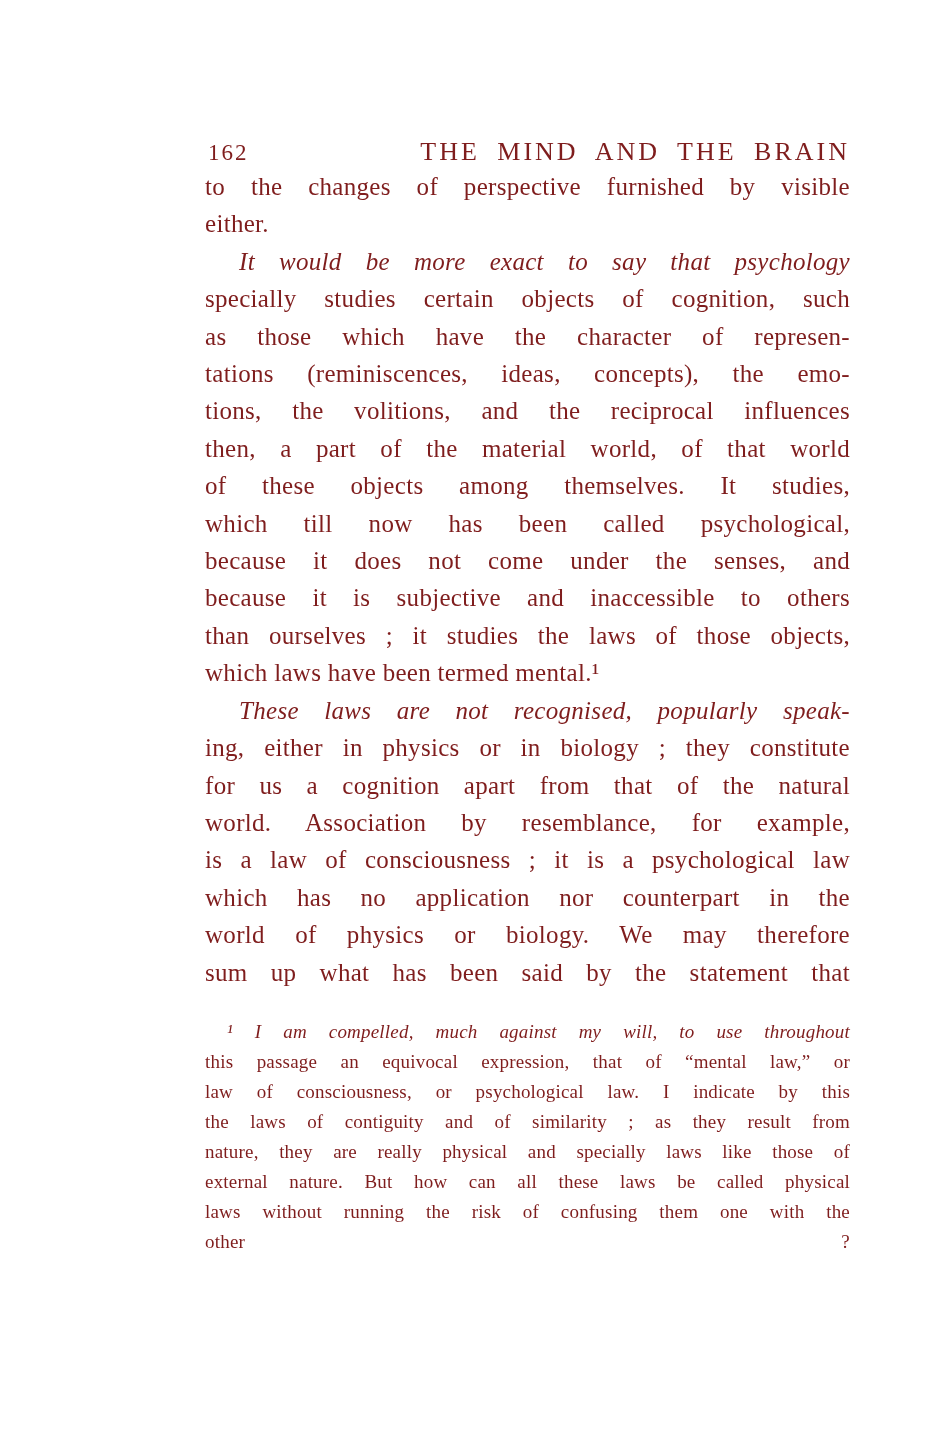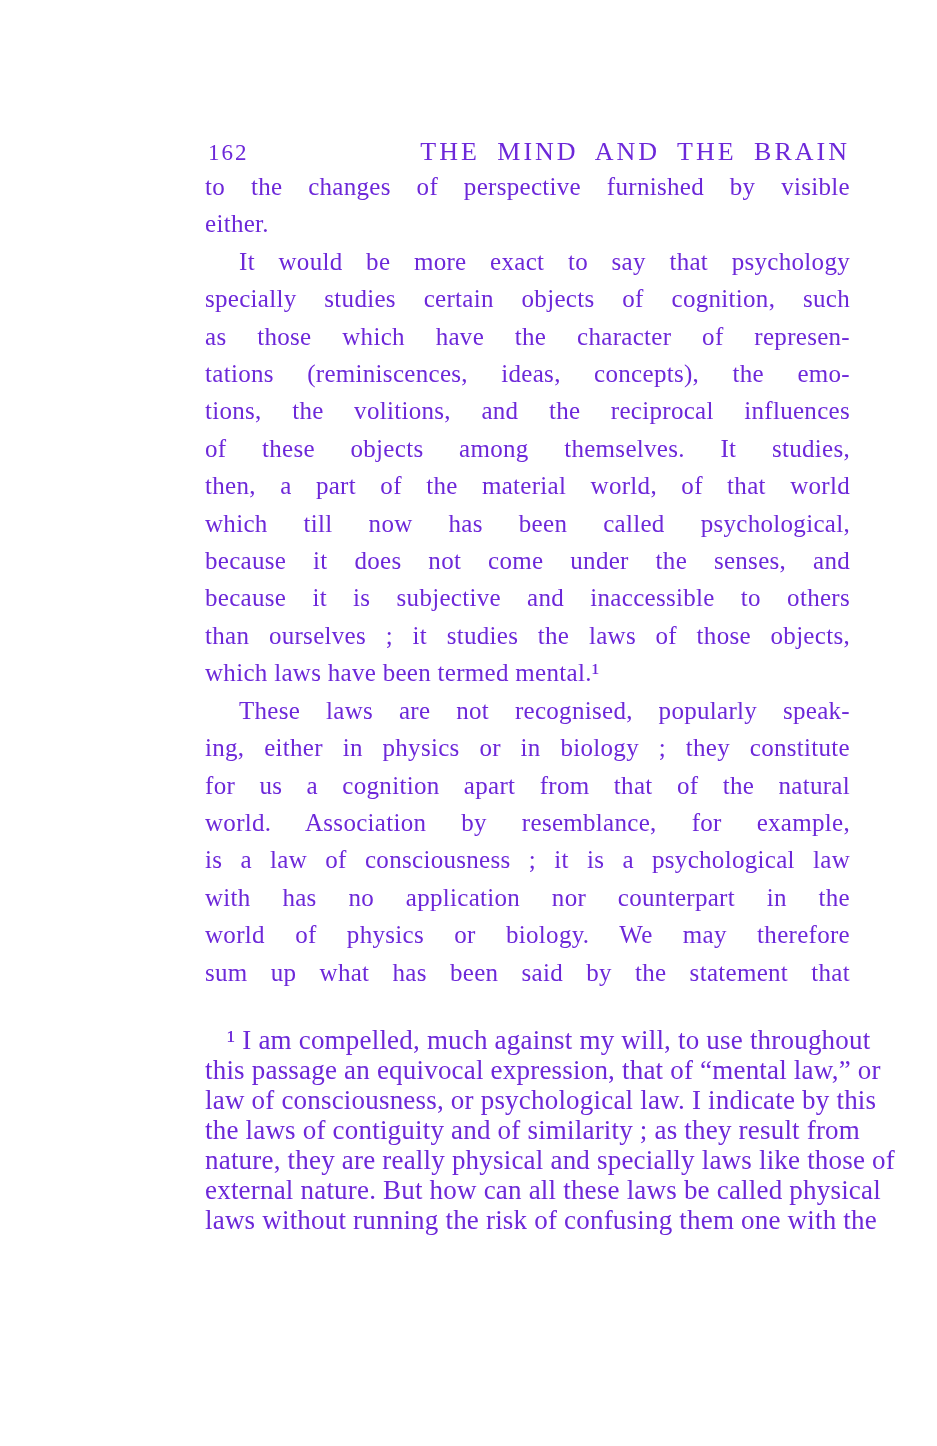--- a/index.html
+++ b/index.html
@@ -6,21 +6,21 @@
     margin: 0;
     padding: 0;
     background: #e8e8e8;
   }
   .page {
     position: relative;
     width: 937px;
     height: 1446px;
     margin: 0 auto;
     background: #ffffff;
-    color: #6d28d9;
+    color: #7f1d1d;
     font-family: "Liberation Serif", serif;
     overflow: hidden;
   }
   .text-block {
     position: absolute;
     left: 205px;
     top: 136px;
     width: 645px;
   }
   .running-header {
@@ -55,24 +55,25 @@
     -moz-text-align-last: justify;
     white-space: nowrap;
   }
   .line.unjust {
     text-align-last: left;
     -moz-text-align-last: left;
     white-space: normal;
   }
   .paragraph.indent .line:first-child {
     text-indent: 34px;
+    font-style: italic;
   }
   .footnote {
-    margin-top: 34px;
-    font-size: 27px;
+    margin-top: 26px;
+    font-size: 19px;
     letter-spacing: 0.2px;
   }
   .footnote .line {
     line-height: 30px;
     text-align: justify;
     text-align-last: justify;
     -moz-text-align-last: justify;
     white-space: nowrap;
   }
   .footnote .paragraph.indent .line:first-child {
@@ -94,46 +95,47 @@
         <div class="paragraph">
           <div class="line">to the changes of perspective furnished by visible</div>
           <div class="line unjust">either.</div>
         </div>
         <div class="paragraph indent">
           <div class="line">It would be more exact to say that psychology</div>
           <div class="line">specially studies certain objects of cognition, such</div>
           <div class="line">as those which have the character of represen-</div>
           <div class="line">tations (reminiscences, ideas, concepts), the emo-</div>
           <div class="line">tions, the volitions, and the reciprocal influences</div>
+          <div class="line">then, a part of the material world, of that world</div>
           <div class="line">of these objects among themselves. It studies,</div>
-          <div class="line">then, a part of the material world, of that world</div>
           <div class="line">which till now has been called psychological,</div>
           <div class="line">because it does not come under the senses, and</div>
           <div class="line">because it is subjective and inaccessible to others</div>
           <div class="line">than ourselves ; it studies the laws of those objects,</div>
           <div class="line unjust">which laws have been termed mental.¹</div>
         </div>
         <div class="paragraph indent">
           <div class="line">These laws are not recognised, popularly speak-</div>
           <div class="line">ing, either in physics or in biology ; they constitute</div>
           <div class="line">for us a cognition apart from that of the natural</div>
           <div class="line">world. Association by resemblance, for example,</div>
           <div class="line">is a law of consciousness ; it is a psychological law</div>
-          <div class="line">with has no application nor counterpart in the</div>
+          <div class="line">which has no application nor counterpart in the</div>
           <div class="line">world of physics or biology. We may therefore</div>
           <div class="line">sum up what has been said by the statement that</div>
         </div>
       </div>
 
     <div class="footnote">
         <div class="paragraph indent">
           <div class="line">¹ I am compelled, much against my will, to use throughout</div>
           <div class="line">this passage an equivocal expression, that of “mental law,” or</div>
           <div class="line">law of consciousness, or psychological law. I indicate by this</div>
           <div class="line">the laws of contiguity and of similarity ; as they result from</div>
           <div class="line">nature, they are really physical and specially laws like those of</div>
           <div class="line">external nature. But how can all these laws be called physical</div>
           <div class="line">laws without running the risk of confusing them one with the</div>
+          <div class="line unjust">other ?</div>
         </div>
       </div>
 
   </div>
 </div>
 
 </body></html>

